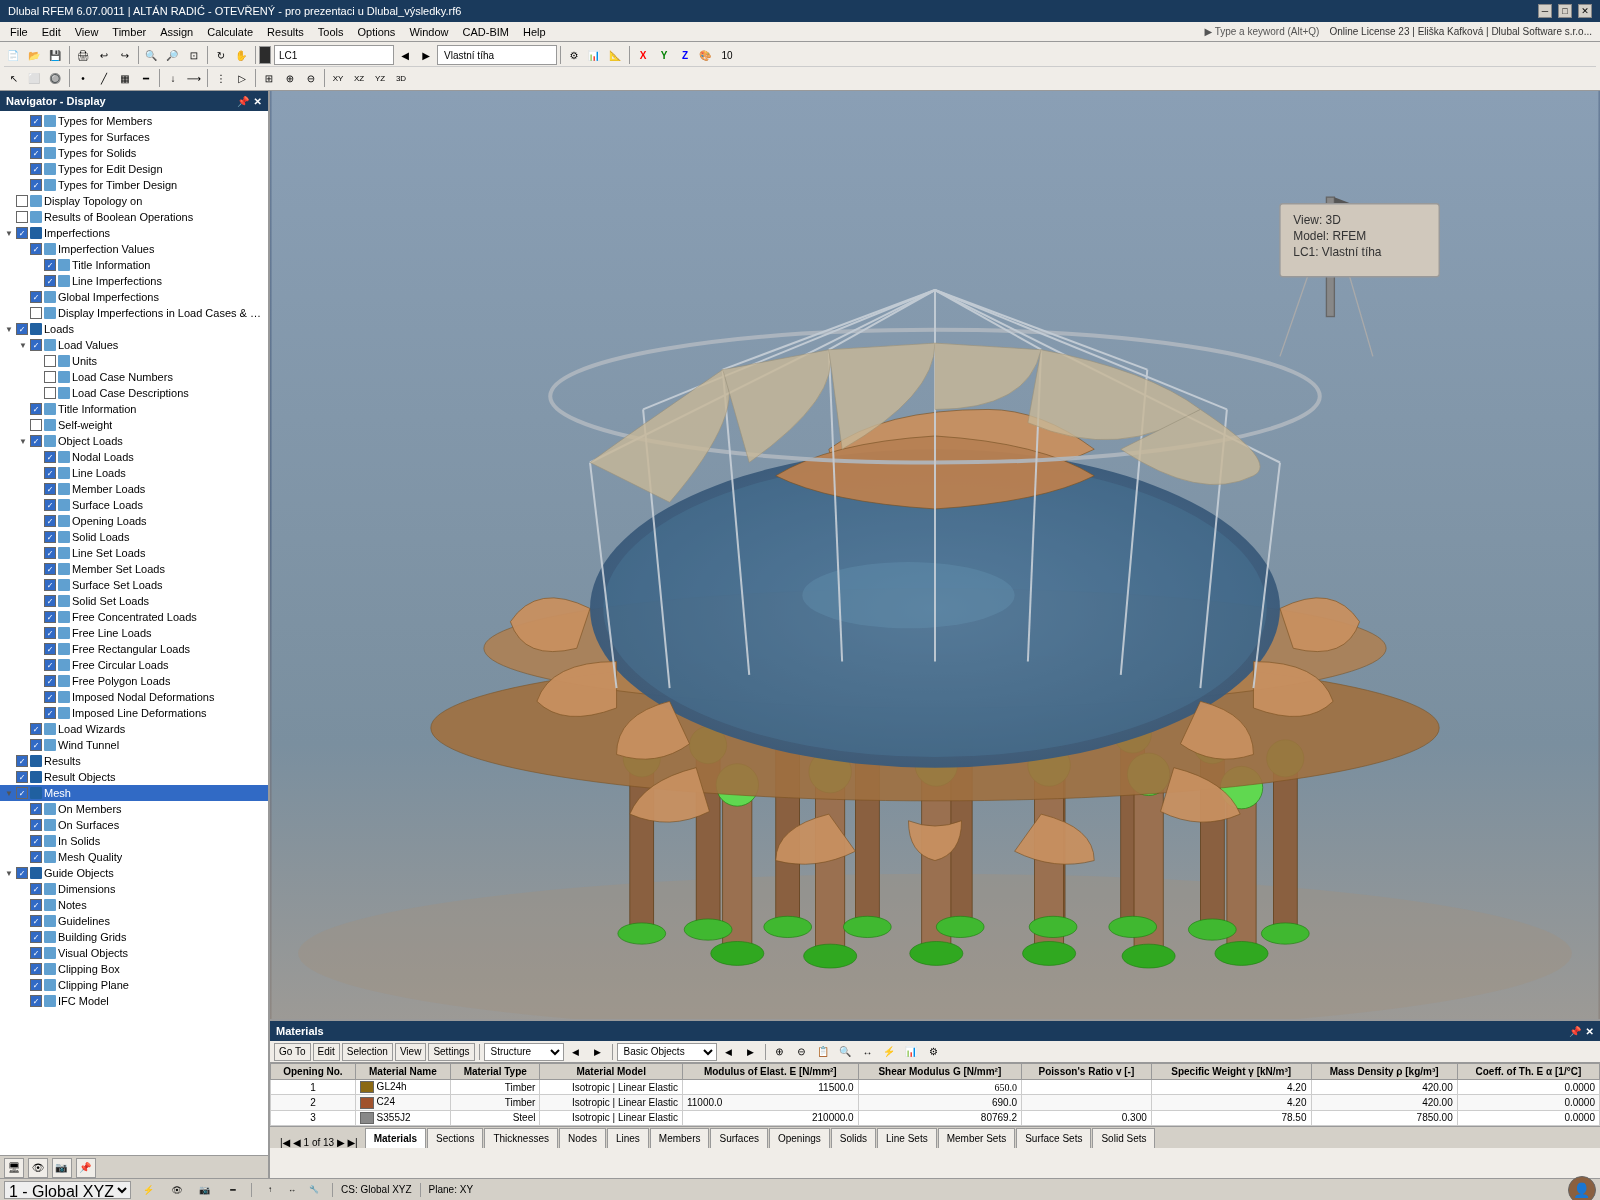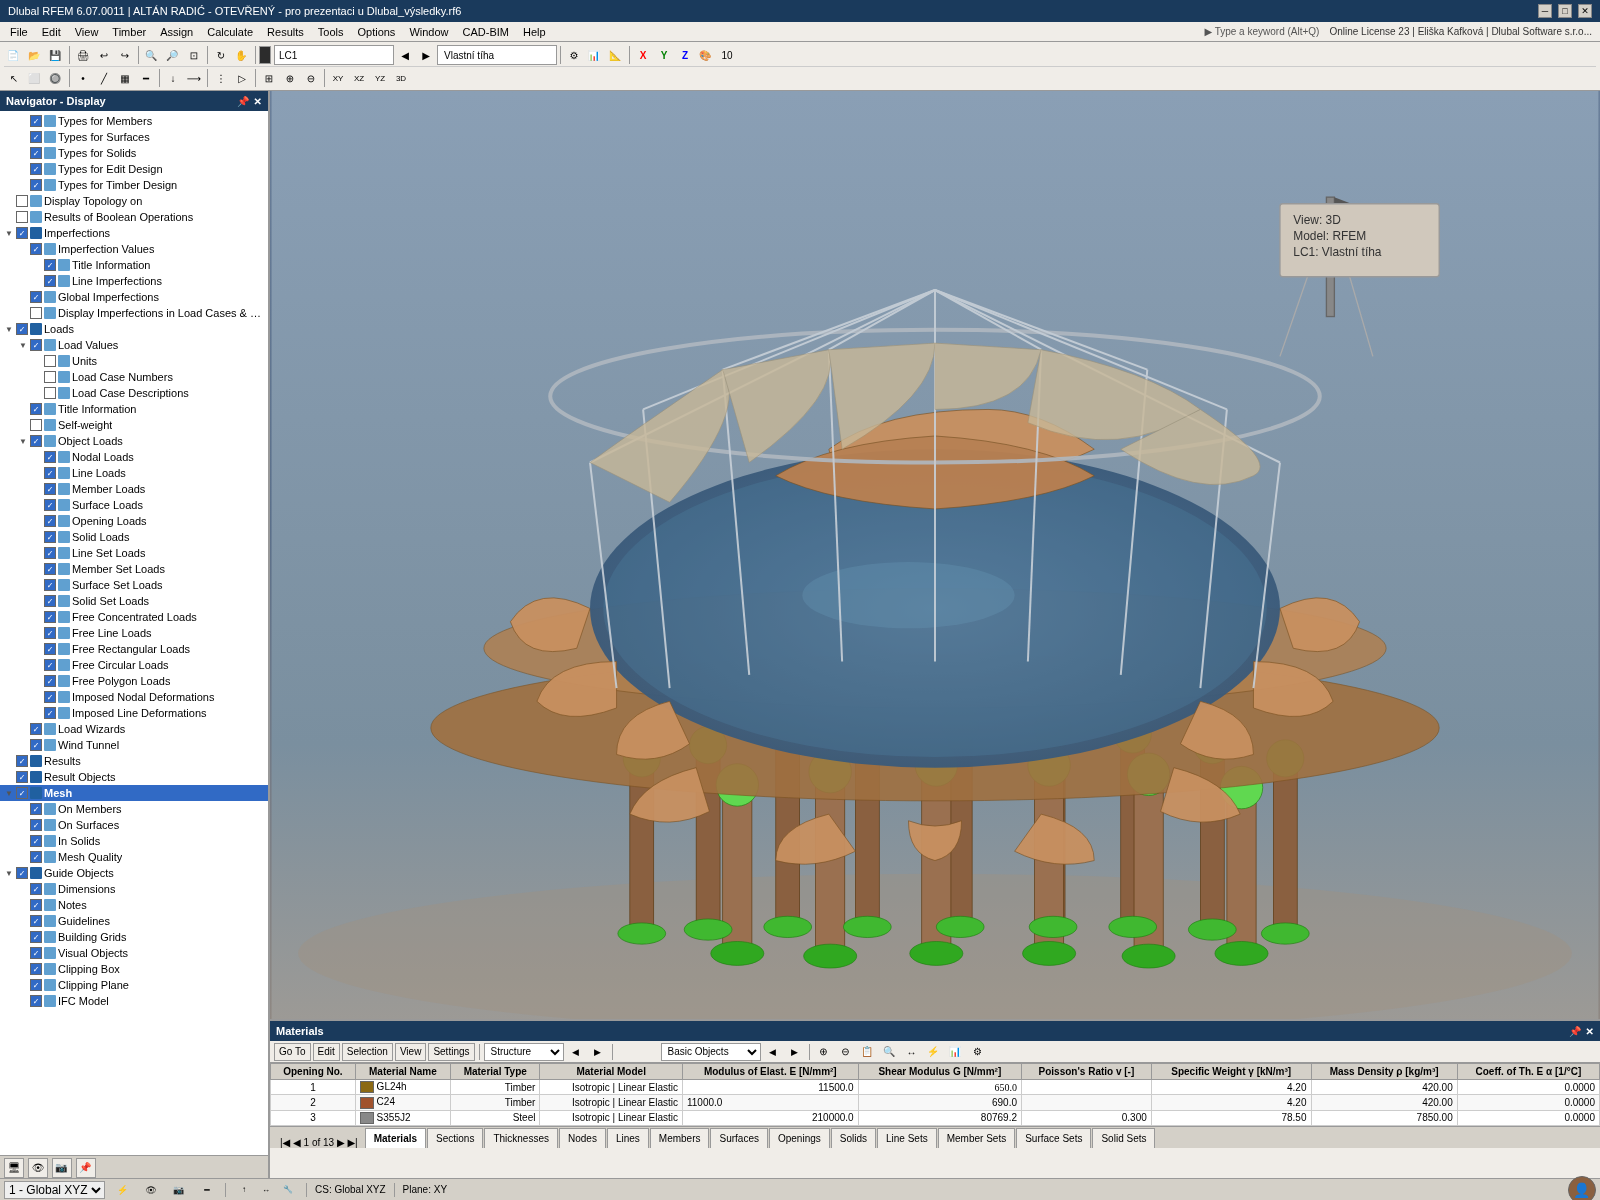--- a/index.html
+++ b/index.html
@@ -95,21 +95,21 @@
     .nav-tree::-webkit-scrollbar-thumb { background: #999; }
 
     .tree-item {
       display: flex;
       align-items: center;
       height: 16px;
       cursor: pointer;
       padding-right: 4px;
     }
     .tree-item.selected { background: #316ac5; color: #fff; }
-    .tree-item.selected .tree-label { color: #fff; font-weight: bold; }
+    .tree-item.selected .tree-label { color: #fff; }
 
     .tree-expander {
       width: 14px; height: 14px;
       display: flex; align-items: center; justify-content: center;
       font-size: 8px; color: #555; flex-shrink: 0;
     }
     .tree-checkbox {
       width: 12px; height: 12px;
       border: 1px solid #666;
       background: #fff;
@@ -1132,21 +1132,21 @@
         <button class="mat-toolbar-btn">Selection</button>
         <button class="mat-toolbar-btn">View</button>
         <button class="mat-toolbar-btn">Settings</button>
         <div class="mat-sep"></div>
         <select class="mat-dropdown">
           <option>Structure</option>
         </select>
         <div class="tb-btn" style="font-size:9px;">◀</div>
         <div class="tb-btn" style="font-size:9px;">▶</div>
         <div class="mat-sep"></div>
-        <select class="mat-dropdown" style="min-width:100px;margin-left:44px;">
+        <select class="mat-dropdown" style="min-width:100px;">
           <option>Basic Objects</option>
         </select>
         <div class="tb-btn" style="font-size:9px;">◀</div>
         <div class="tb-btn" style="font-size:9px;">▶</div>
         <div class="mat-sep"></div>
         <div class="tb-btn">⊕</div>
         <div class="tb-btn">⊖</div>
         <div class="tb-btn">📋</div>
         <div class="tb-btn">🔍</div>
         <div class="tb-btn">↔</div>
@@ -1234,21 +1234,21 @@
             <div class="btab">Member Sets</div>
             <div class="btab">Surface Sets</div>
             <div class="btab">Solid Sets</div>
           </div>
       </div>
     </div>
   </div>
 </div>
 
 <div class="status-bar">
-  <select style="height:18px;font-size:12px;border:1px solid #999;">
+  <select style="height:18px;font-size:16px;border:1px solid #999;">
     <option>1 - Global XYZ</option>
   </select>
   <div class="tb-btn" style="font-size:9px;">⚡</div>
   <div class="tb-btn" style="font-size:9px;">👁</div>
   <div class="tb-btn" style="font-size:9px;">📷</div>
   <div class="tb-btn" style="font-size:9px;">━</div>
   <div class="status-sep"></div>
   <span style="display:flex;gap:2px;">
     <div class="tb-btn" style="font-size:8px;">↑</div>
     <div class="tb-btn" style="font-size:8px;">↔</div>

